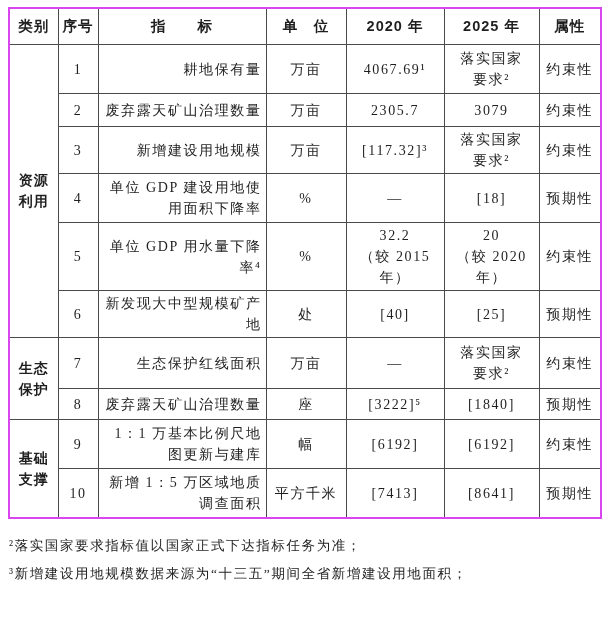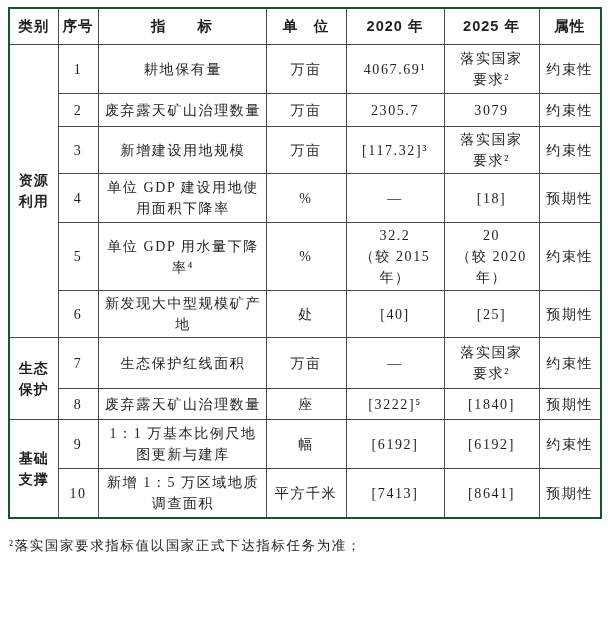--- a/index.html
+++ b/index.html
@@ -6,21 +6,21 @@
   body{
     width:608px;height:632px;overflow:hidden;
     font-family:"Liberation Serif","DejaVu Serif",serif;
     color:#1f1f1f;
   }
   .page{padding:7px 8px 0 8px;}
   table{
     border-collapse:collapse;
     table-layout:fixed;
     width:592px;
-    border:2px solid #14532d;
+    border:2px solid #d946ef;
   }
   th,td{
     border:1px solid #4a4a4a;
     padding:2px 3px;
     text-align:center;
     vertical-align:middle;
     overflow:hidden;
   }
   th{
     font-family:"Liberation Sans","DejaVu Sans",sans-serif;
@@ -28,21 +28,21 @@
     font-size:14.5px;
     letter-spacing:1px;
     height:31px;
   }
   td{
     font-size:14px;
     letter-spacing:1.6px;
     line-height:21px;
   }
   td.ind{
-    text-align:center;
+    text-align:right;
     padding-left:6px;
     padding-right:4px;
   }
   .pre{white-space:pre-line;}
   td.cat{
     letter-spacing:1px;
     white-space:pre-line;
     font-weight:bold;
   }
   
@@ -180,15 +180,16 @@
         <td>平方千米</td>
         <td>[7413]</td>
         <td>[8641]</td>
         <td>预期性</td>
       </tr>
     </tbody>
   </table>
 
   <div class="footnotes">
     <div class="fn">²落实国家要求指标值以国家正式下达指标任务为准；</div>
+    <div class="fn">³新增建设用地规模数据来源为“十三五”期间全省新增建设用地面积；</div>
 
   </div>
 </div>
 
 </body></html>

